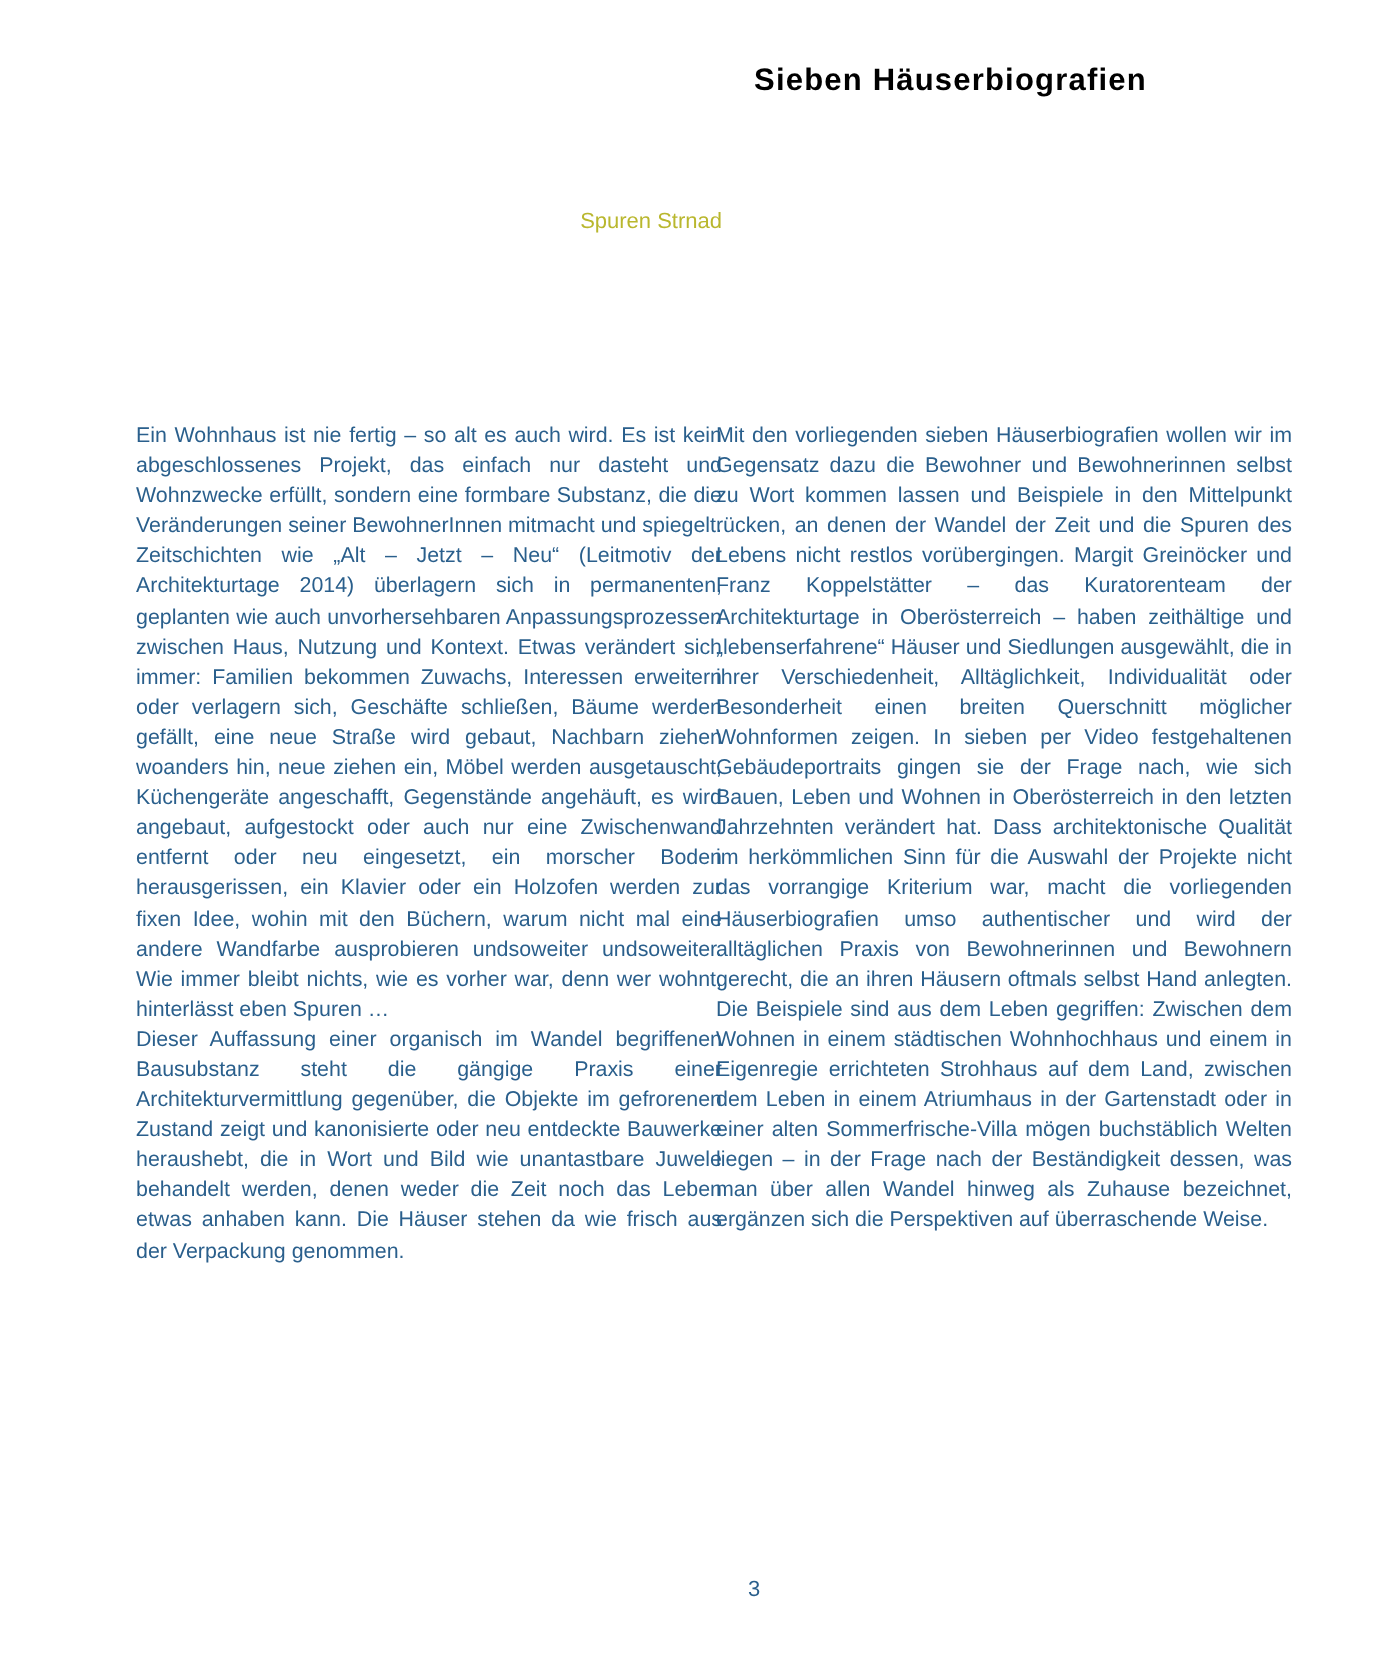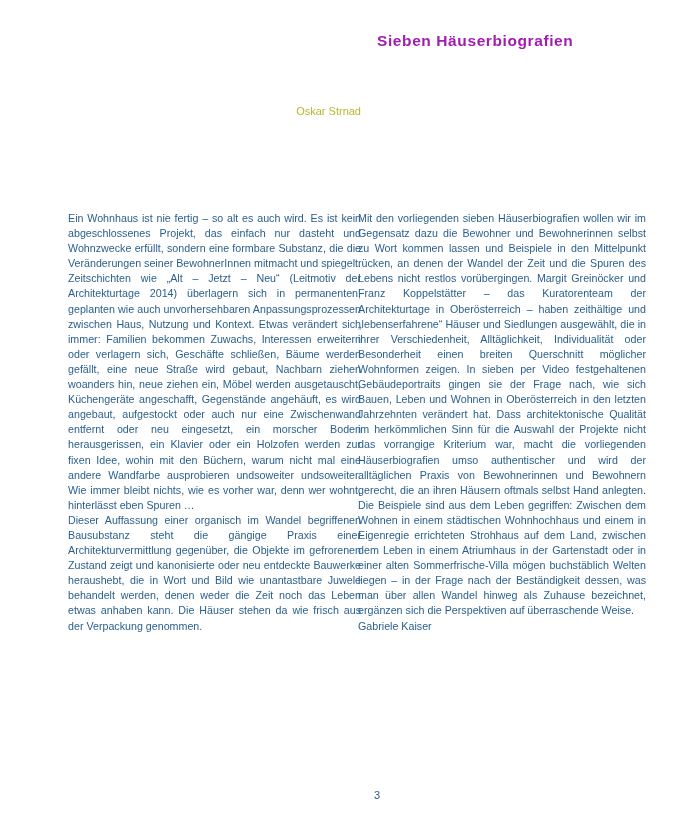--- a/index.html
+++ b/index.html
@@ -15,21 +15,21 @@
     overflow: hidden;
     font-family: "Liberation Sans", sans-serif;
   }
   .page-title {
     position: absolute;
     left: 377px;
     top: 32px;
     font-size: 15.5px;
     font-weight: bold;
     letter-spacing: 0.6px;
-    color: #a21caf;
+    color: #000000;
     white-space: nowrap;
   }
   .quote-block {
     position: absolute;
     left: 120px;
     top: 103px;
     width: 241px;
     color: #b4b224;
   }
   .quote-text {
@@ -86,28 +86,27 @@
   }
 </style>
 </head>
 <body>
 
 <div class="page">
 
   <div class="page-title">Sieben Häuserbiografien</div>
 
   <div class="quote-block">
-    <div class="quote-attribution">Oskar Strnad</div>
+    <div class="quote-attribution">Spuren Strnad</div>
   </div>
 
   <div class="column column-left">
     <p lang="de">Ein Wohnhaus ist nie fertig – so alt es auch wird. Es ist kein abgeschlossenes Projekt, das einfach nur dasteht und Wohnzwecke erfüllt, sondern eine formbare Substanz, die die Veränderungen seiner BewohnerInnen mitmacht und spiegelt. Zeitschichten wie „Alt – Jetzt – Neu“ (Leitmotiv der Architekturtage 2014) überlagern sich in permanenten, geplanten wie auch unvorhersehbaren Anpassungsprozessen zwischen Haus, Nutzung und Kontext. Etwas verändert sich immer: Familien bekommen Zuwachs, Interessen erweitern oder verlagern sich, Geschäfte schließen, Bäume werden gefällt, eine neue Straße wird gebaut, Nachbarn ziehen woanders hin, neue ziehen ein, Möbel werden ausgetauscht, Küchengeräte angeschafft, Gegenstände angehäuft, es wird angebaut, aufgestockt oder auch nur eine Zwischenwand entfernt oder neu eingesetzt, ein morscher Boden herausgerissen, ein Klavier oder ein Holzofen werden zur fixen Idee, wohin mit den Büchern, warum nicht mal eine andere Wandfarbe ausprobieren undsoweiter undsoweiter. Wie immer bleibt nichts, wie es vorher war, denn wer wohnt, hinterlässt eben Spuren …</p>
     <p lang="de">Dieser Auffassung einer organisch im Wandel begriffenen Bausubstanz steht die gängige Praxis einer Architekturvermittlung gegenüber, die Objekte im gefrorenen Zustand zeigt und kanonisierte oder neu entdeckte Bauwerke heraushebt, die in Wort und Bild wie unantastbare Juwele behandelt werden, denen weder die Zeit noch das Leben etwas anhaben kann. Die Häuser stehen da wie frisch aus der Verpackung genommen.</p>
   </div>
 
   <div class="column column-right">
     <p lang="de">Mit den vorliegenden sieben Häuserbiografien wollen wir im Gegensatz dazu die Bewohner und Bewohnerinnen selbst zu Wort kommen lassen und Beispiele in den Mittelpunkt rücken, an denen der Wandel der Zeit und die Spuren des Lebens nicht restlos vorübergingen. Margit Greinöcker und Franz Koppelstätter – das Kuratorenteam der Architekturtage in Oberösterreich – haben zeithältige und „lebenserfahrene“ Häuser und Siedlungen ausgewählt, die in ihrer Verschiedenheit, Alltäglichkeit, Individualität oder Besonderheit einen breiten Querschnitt möglicher Wohnformen zeigen. In sieben per Video festgehaltenen Gebäudeportraits gingen sie der Frage nach, wie sich Bauen, Leben und Wohnen in Oberösterreich in den letzten Jahrzehnten verändert hat. Dass architektonische Qualität im herkömmlichen Sinn für die Auswahl der Projekte nicht das vorrangige Kriterium war, macht die vorliegenden Häuserbiografien umso authentischer und wird der alltäglichen Praxis von Bewohnerinnen und Bewohnern gerecht, die an ihren Häusern oftmals selbst Hand anlegten. Die Beispiele sind aus dem Leben gegriffen: Zwischen dem Wohnen in einem städtischen Wohnhochhaus und einem in Eigenregie errichteten Strohhaus auf dem Land, zwischen dem Leben in einem Atriumhaus in der Gartenstadt oder in einer alten Sommerfrische-Villa mögen buchstäblich Welten liegen – in der Frage nach der Beständigkeit dessen, was man über allen Wandel hinweg als Zuhause bezeichnet, ergänzen sich die Perspektiven auf überraschende Weise.</p>
-    <p class="signature">Gabriele Kaiser</p>
   </div>
 
   <div class="page-number">3</div>
 
 </div>
 
 </body></html>

